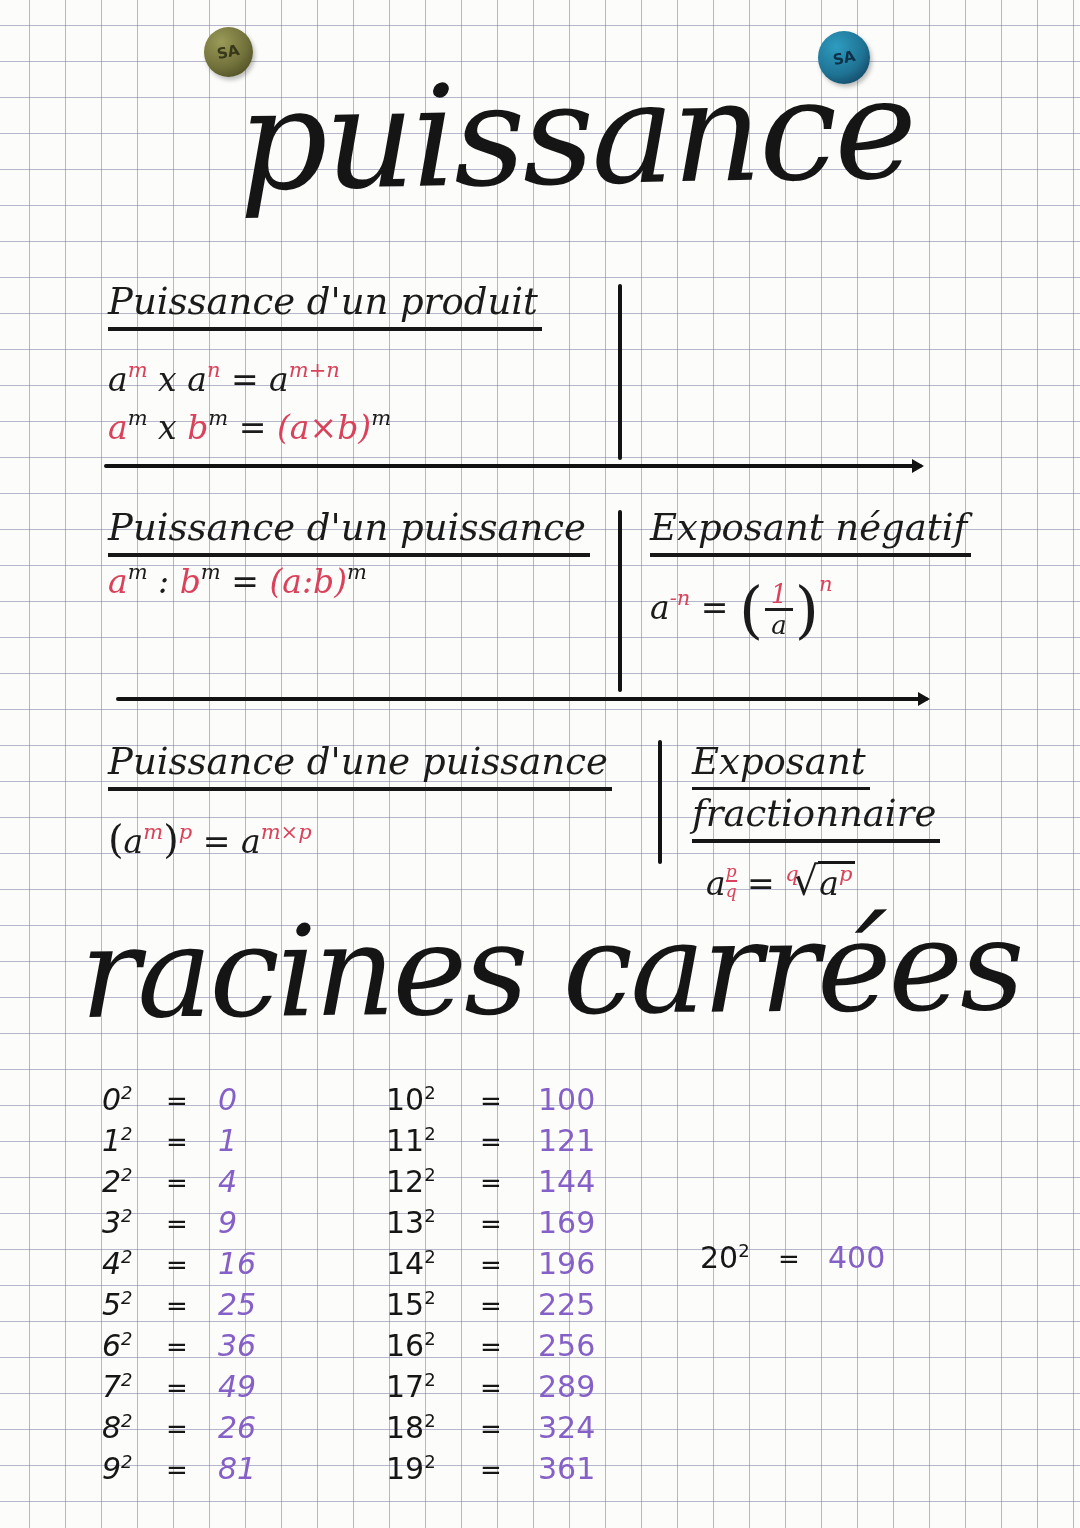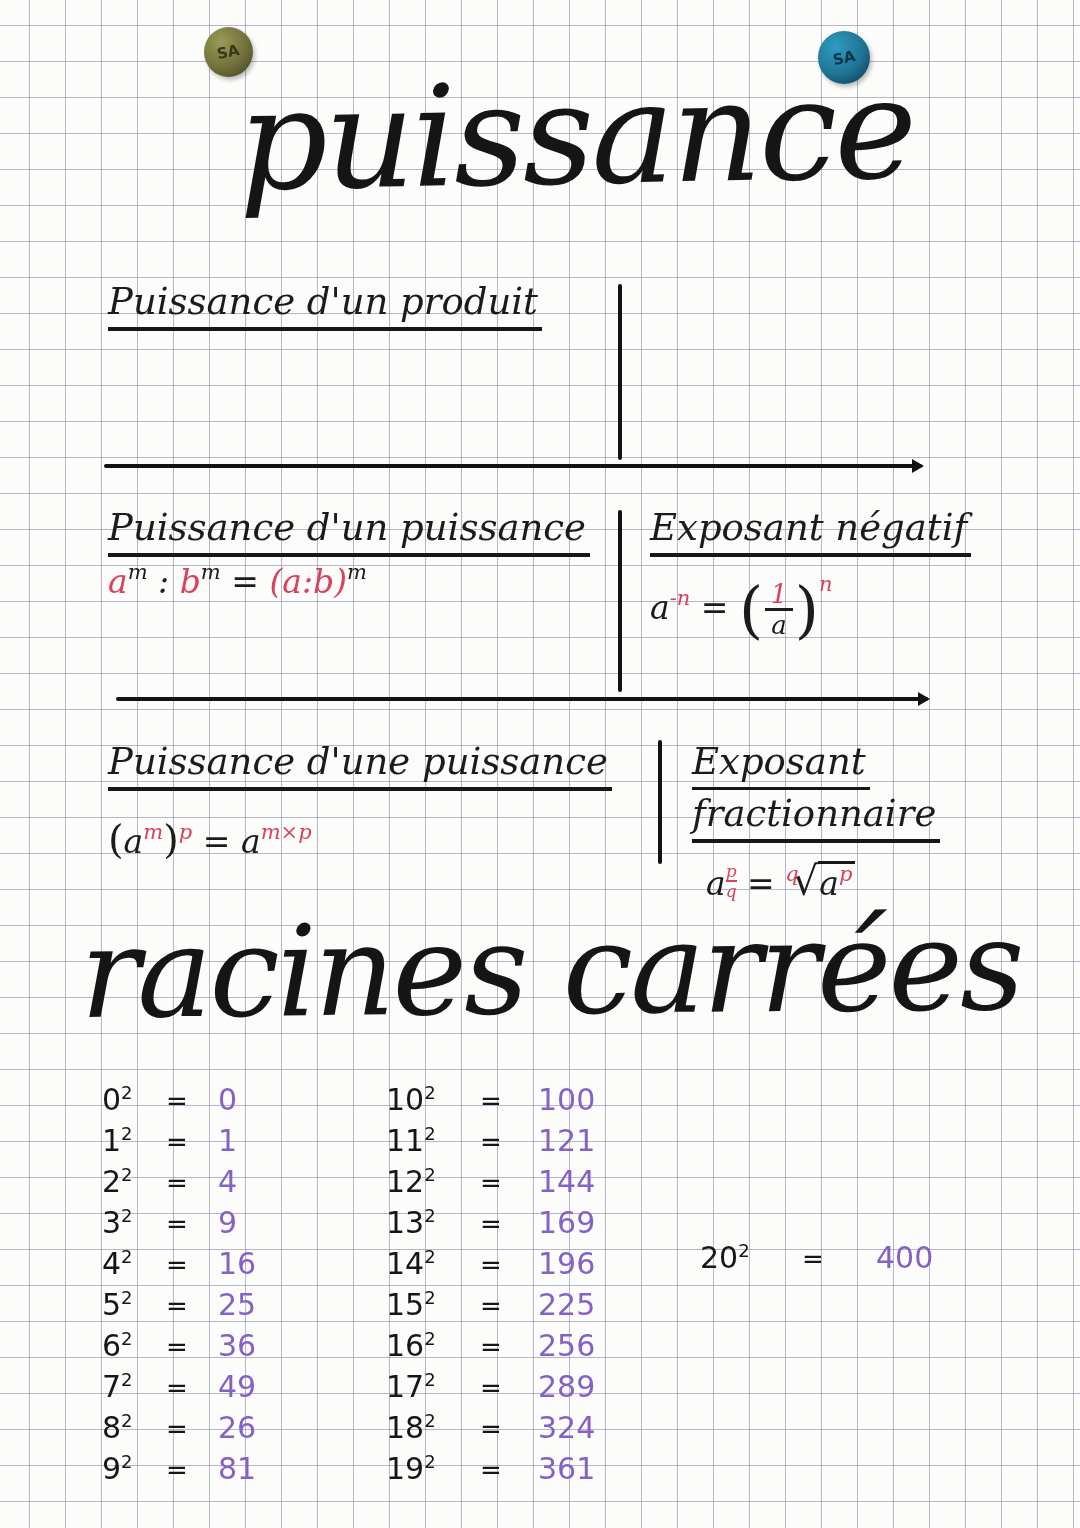--- a/index.html
+++ b/index.html
@@ -102,20 +102,34 @@
       <span>SA</span>
     </div>
   <div class="pin pin-right">
       <span>SA</span>
     </div>
 
   <h1 class="big-title title-puissance">puissance</h1>
 
   <div class="col" style="left:108px; top:280px;">
     <div class="heading">Puissance d'un produit</div>
+    <div class="fx" style="margin-top:18px;">
+      <span>a</span><sup class="red">m</sup>
+      <span>x</span>
+      <span>a</span><sup class="red">n</sup>
+      <span>=</span>
+      <span>a</span><sup class="red">m+n</sup>
+    </div>
+    <div class="fx" style="margin-top:-6px;">
+      <span class="red">a</span><sup>m</sup>
+      <span>x</span>
+      <span class="red">b</span><sup>m</sup>
+      <span>=</span>
+      <span class="red">(a×b)</span><sup>m</sup>
+    </div>
   </div>
 
   <div class="vline" style="left:618px; top:284px; height:176px;"></div>
 
 
   <div class="hline" style="left:104px; top:464px; width:818px;"></div>
 
   <div class="col" style="left:108px; top:506px;">
     <div class="heading">Puissance d'un puissance</div>
     <div class="fx" style="margin-top:-6px;">
@@ -162,21 +176,21 @@
           <span class="num">p</span>
           <span class="den">q</span>
         </span>
       <span>=</span>
       <sup class="red rootidx">q</sup><span class="radical">√</span><span class="radicand"><span>a</span><sup class="red">p</sup></span>
     </div>
   </div>
 
   <h1 class="big-title title-racines">racines carrées</h1>
 
-  <div class="sq-col sq-col1" style="left:102px; top:1082px;">
+  <div class="sq-col sq-col1" style="left:102px; top:1082px;font-style:italic;">
     <div class="sq-row">
         <span class="sq-base"><span>0</span><sup>2</sup></span>
         <span class="sq-eq">=</span>
         <span class="sq-val">0</span>
       </div>
     <div class="sq-row">
         <span class="sq-base"><span>1</span><sup>2</sup></span>
         <span class="sq-eq">=</span>
         <span class="sq-val">1</span>
       </div>
@@ -268,19 +282,19 @@
         <span class="sq-eq">=</span>
         <span class="sq-val">324</span>
       </div>
     <div class="sq-row">
         <span class="sq-base"><span>19</span><sup>2</sup></span>
         <span class="sq-eq">=</span>
         <span class="sq-val">361</span>
       </div>
   </div>
 
-  <div class="sq-extra" style="left:700px; top:1240px;gap:24px;">
+  <div class="sq-extra" style="left:700px; top:1240px;">
     <span class="sq-base"><span>20</span><sup>2</sup></span>
     <span class="sq-eq">=</span>
     <span class="sq-val">400</span>
   </div>
 
 </div>
 
 </body></html>

